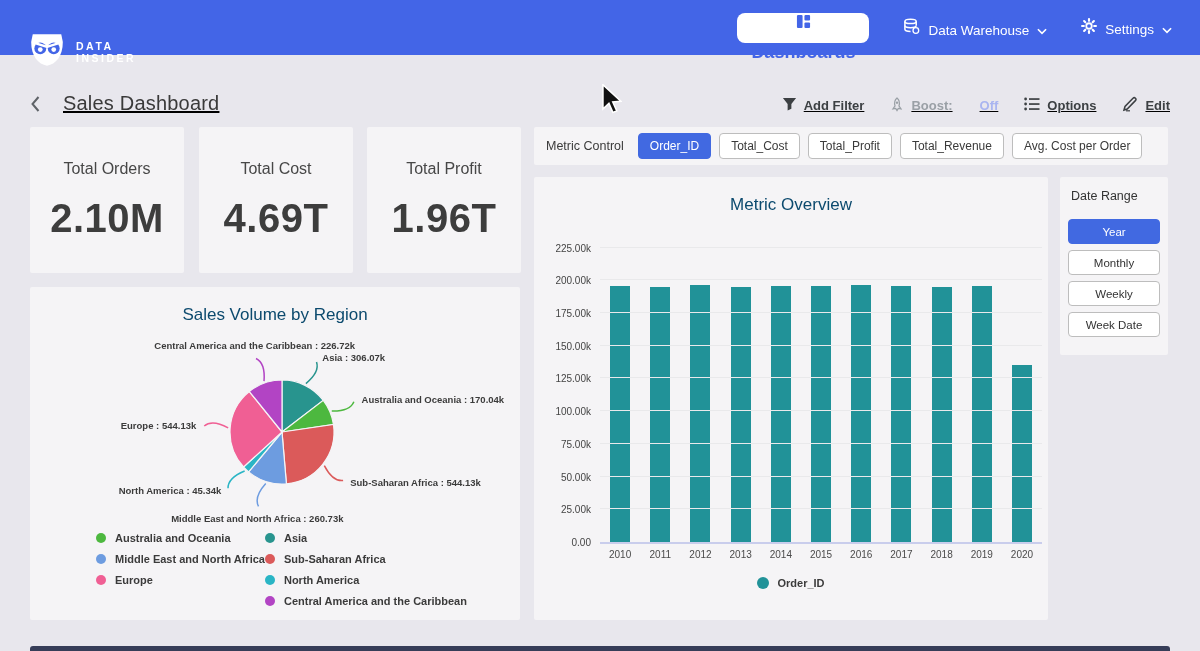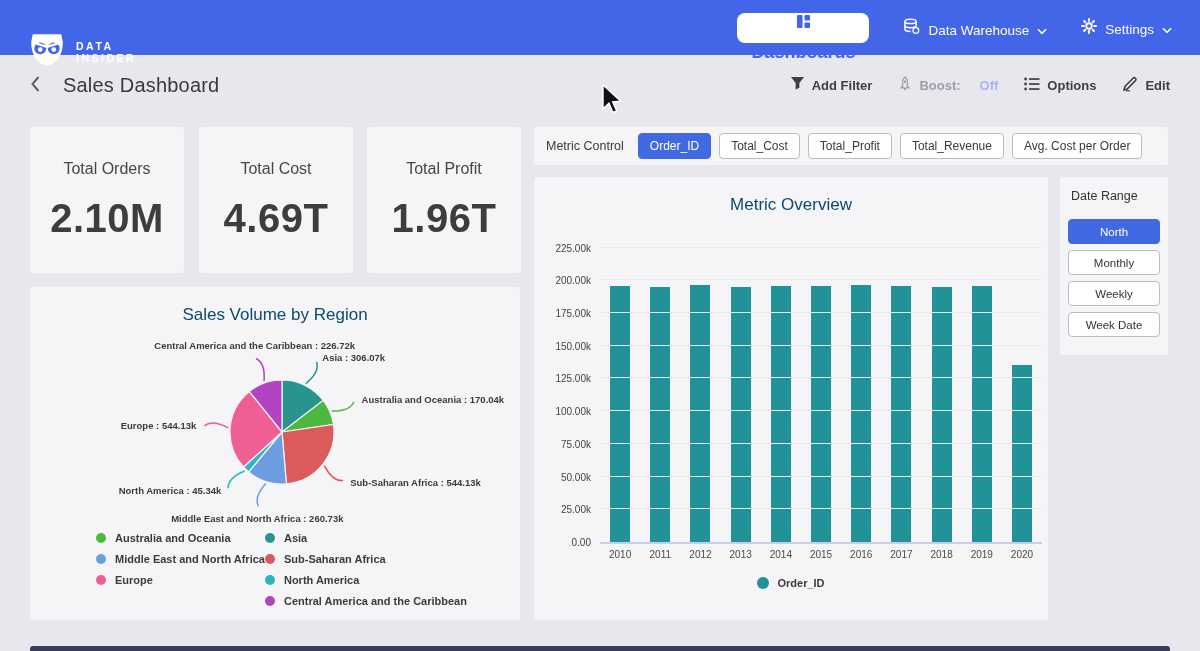--- a/index.html
+++ b/index.html
@@ -13,28 +13,28 @@
   .brand { display:flex; align-items:center; gap:10px; cursor:pointer;margin-top:48px; }
   .brand-text { display:flex; flex-direction:column; line-height:12px; }
   .brand-text span { color:#fff; font-size:10.5px; font-weight:bold; letter-spacing:2.5px; }
   .topnav-right { display:flex; align-items:center; gap:34px; }
   .nav-pill { display:flex; align-items:center; gap:8px; background:#fff; border:none; border-radius:8px;
               height:30px; padding:0 14px; font-family:inherit; font-size:18px; font-weight:bold; color:#4365e7; cursor:pointer;flex-direction:column; }
   .nav-item { display:flex; align-items:flex-end; gap:8px; color:#fff; font-size:13.5px; font-weight:500; cursor:pointer; }
 
   
   .subheader { position:absolute; left:0; top:55px; width:1200px; height:60px;
-               display:flex; align-items:center; padding:0 30px; }
+               display:flex; align-items:flex-end; padding:0 30px;text-decoration:underline; }
   .back-btn { background:none; border:none; cursor:pointer; margin-right:22px; display:flex; align-items:center; }
   .page-title { font-size:20px; font-weight:500; color:#3a3a3a; letter-spacing:.2px; }
   .sub-actions { margin-left:auto; display:flex; align-items:center; gap:26px; }
   .sub-actions .act { display:flex; align-items:center; gap:7px; background:none; border:none; cursor:pointer;
                       font-family:inherit; font-size:13px; font-weight:600; color:#3c4043; }
   .boost-label { color:#9aa0a6; font-weight:600; font-size:13px; }
-  .boost-state { color:#a9b5f0; font-weight:600; font-size:13px; margin-left:12px; }
+  .boost-state { color:#a9b5f0; font-weight:600; font-size:13px; margin-left:20px; }
 
   
   .card { position:absolute; background:#f5f4f6; border-radius:2px; }
   .kpi { width:154px; height:146px; top:127px; display:flex; flex-direction:column; align-items:center; justify-content:center; gap:18px; }
   .kpi-label { font-size:16px; font-weight:500; color:#474747; }
   .kpi-value { font-size:40px; font-weight:bold; color:#3d3d3d; letter-spacing:.5px; }
 
   
   .metric-bar { left:534px; top:127px; width:634px; height:38px; display:flex; align-items:center; gap:8px; padding:0 12px; }
   .metric-label { font-size:12.5px; color:#3a3a3a; margin-right:6px; }
@@ -367,21 +367,21 @@
       </div>
     <div class="bar-legend">
       <span id="bar-legend-dot" class="pl-dot" style="background: rgb(33, 146, 152);"></span>
       <span class="bar-legend-text">Order_ID</span>
     </div>
   </div>
 
   <div class="card date-card">
     <div class="date-title">Date Range</div>
     <div id="date-options">
-        <button class="date-btn selected" style="background: rgb(65, 105, 225); border-color: rgb(65, 105, 225);">North</button>
+        <button class="date-btn selected" style="background: rgb(65, 105, 225); border-color: rgb(65, 105, 225);">Year</button>
         <button class="date-btn">Monthly</button>
         <button class="date-btn">Weekly</button>
         <button class="date-btn">Week Date</button>
       </div>
   </div>
 
   <div class="bottom-strip"></div>
   <div class="cursor">
     <svg width="21" height="30" viewBox="0 0 14 21">
       <path d="M1 0.5 L1 17.5 L5.2 13.6 L8 20 L10.7 18.8 L7.9 12.6 L13.5 12.1 Z" fill="#111" stroke="#fff" stroke-width="1.1"></path>

